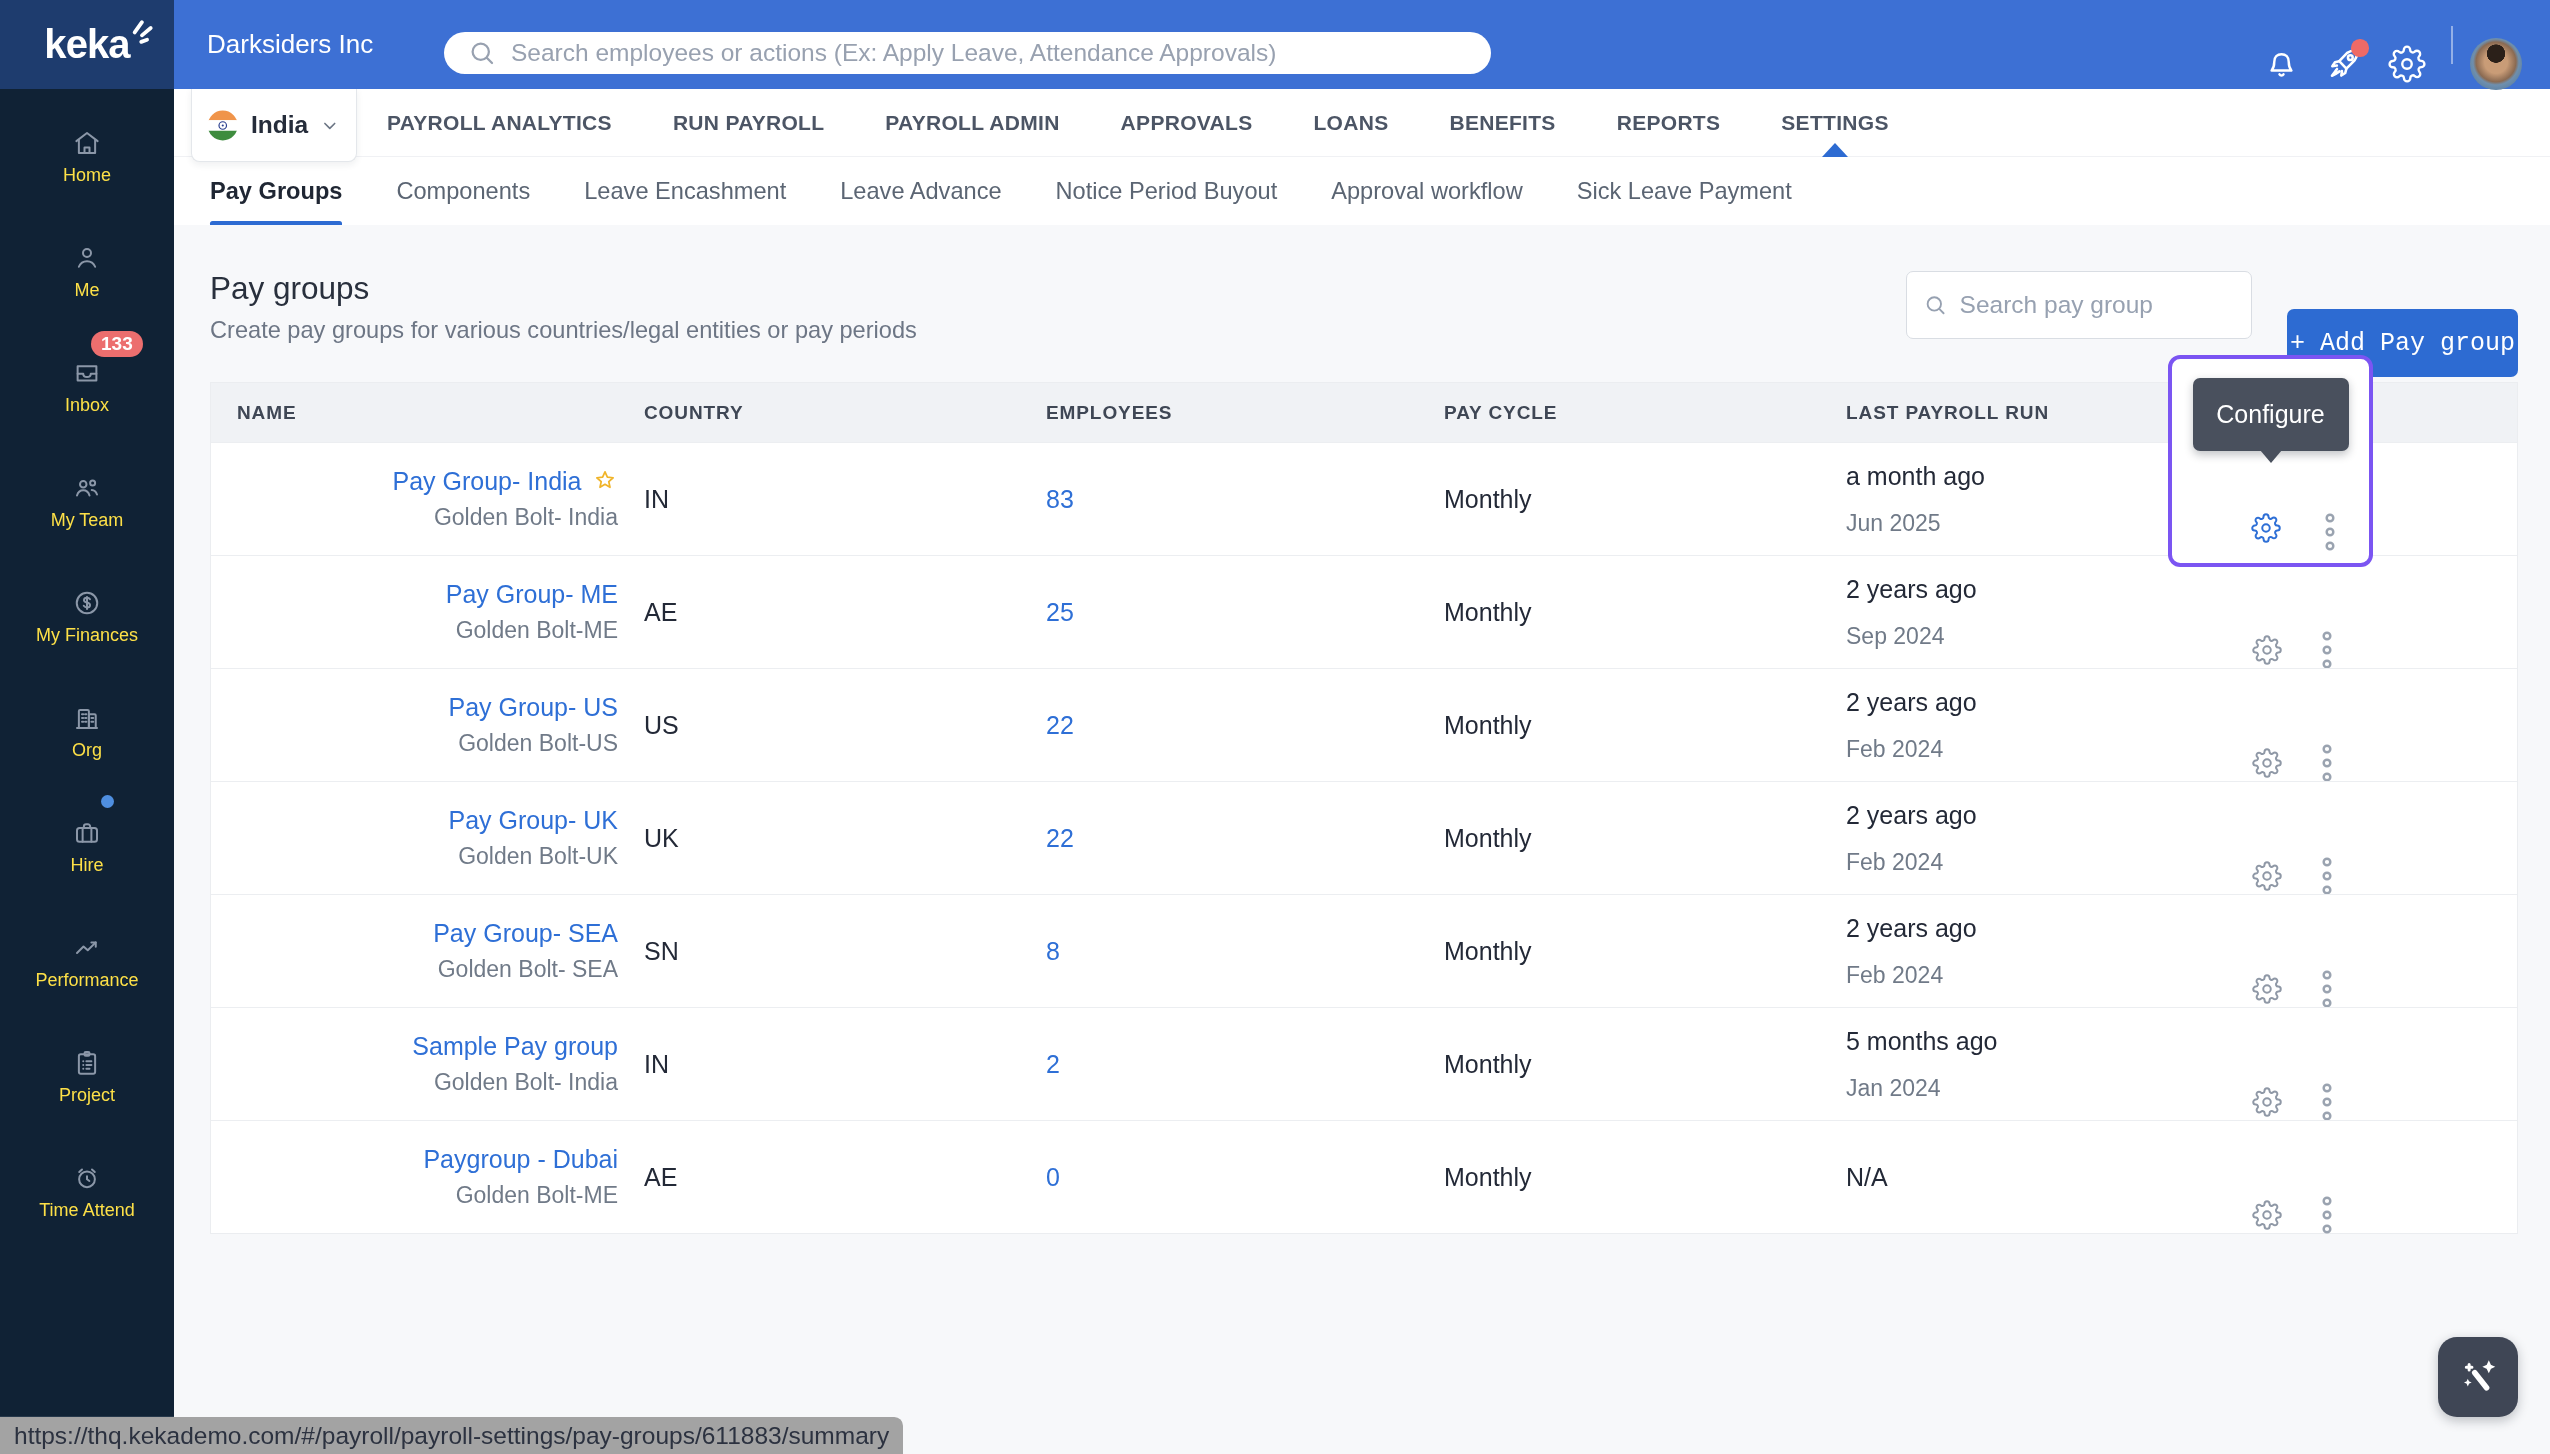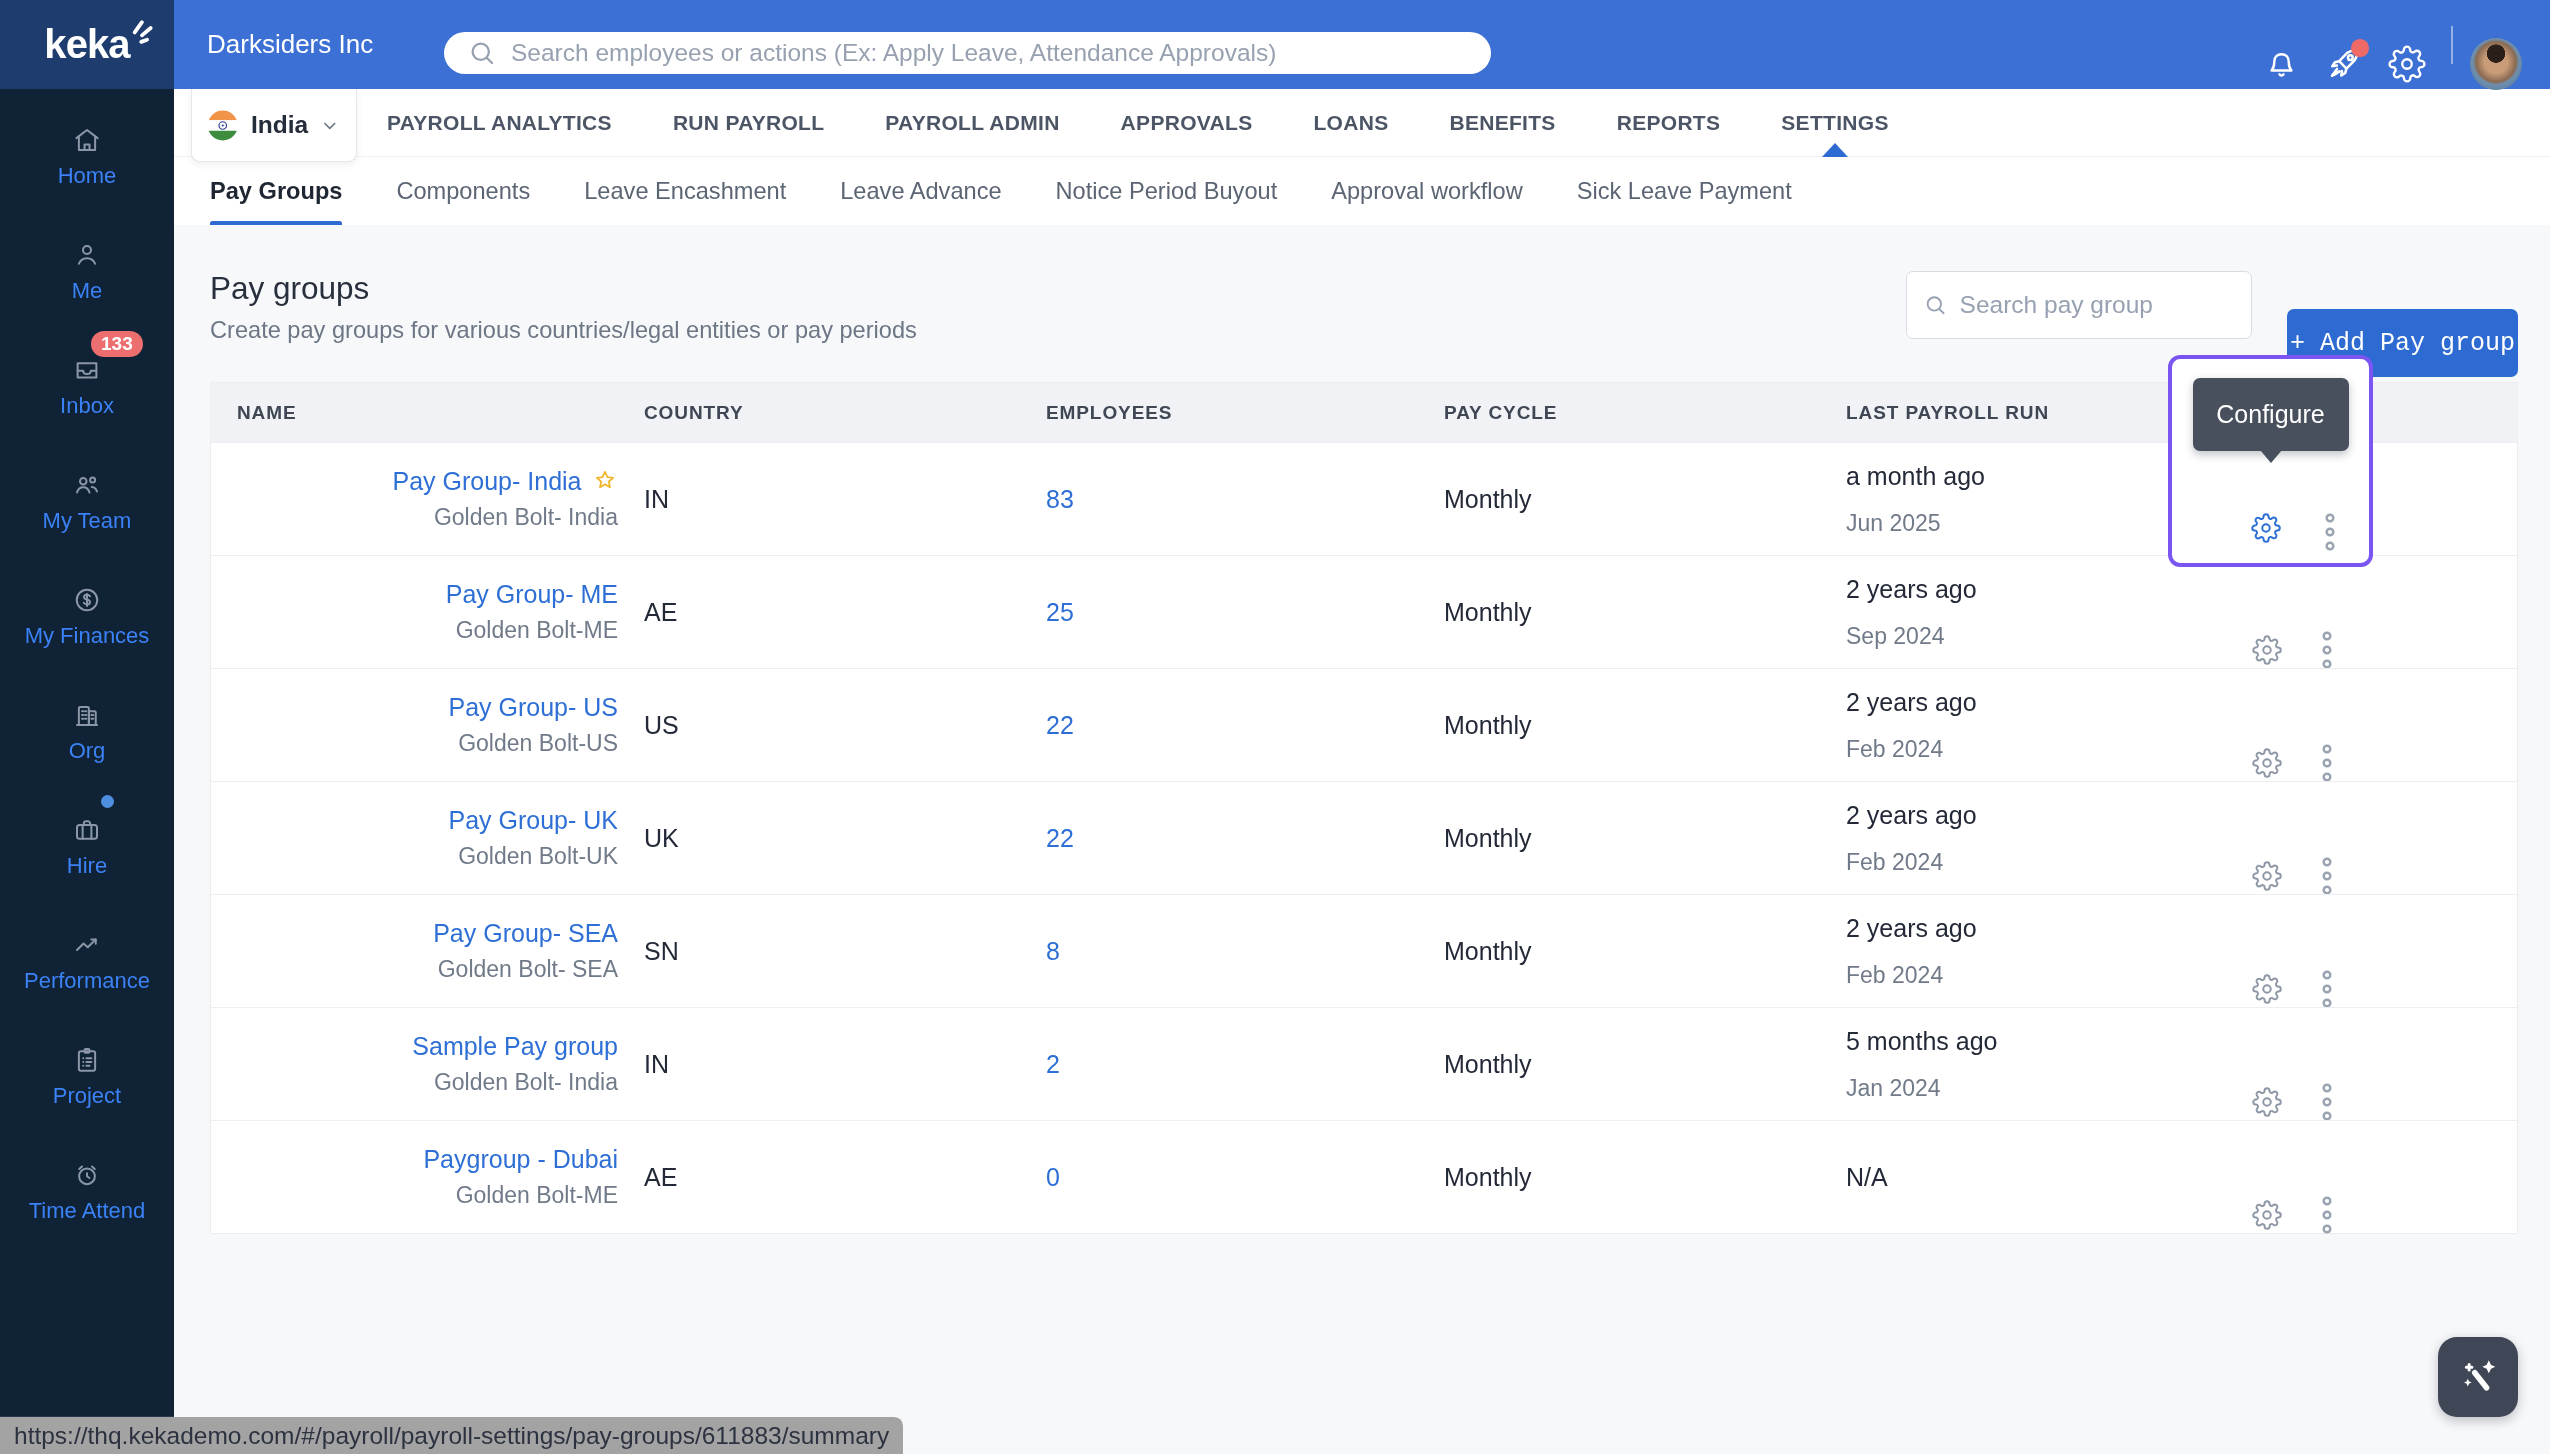--- a/index.html
+++ b/index.html
@@ -21,21 +21,21 @@
   .top-icon-btn { position:relative; width:63px; height:63px; display:flex; align-items:center; justify-content:center; color:#fff; }
   .notif-dot { position:absolute; top:7px; right:7px; width:17.5px; height:17.5px; border-radius:50%; background:#ef6a66; }
   .top-divider { width:1.7px; height:38px; background:rgba(255,255,255,.45); margin:0 17.5px 0 12.2px; }
   .avatar { width:52px; height:52px; border-radius:50%; margin-right:28px; border:0; background:
      radial-gradient(circle at 50% 30%, #2b2019 0 20%, transparent 21%),
      radial-gradient(circle at 50% 46%, #c99c77 0 30%, #8a6a52 52%, #6e8fae 60%, #4a6f94 100%); }
 
   
   .sidebar { position:absolute; left:0; top:89px; bottom:0; width:174px; background:#102235; z-index:15; display:flex; flex-direction:column; padding-top:10.5px; }
   .side-item { position:relative; height:115px; display:flex; flex-direction:column; align-items:center; justify-content:center; gap:7.9px; color:#8b97a8; }
-  .side-item .lbl { font-size:22px; color:#3b82f6;text-align:center; }
+  .side-item .lbl { font-size:18px; color:#fde047;text-align:center; }
   .badge { position:absolute; top:1.7px; left:calc(50% + 3.5px); background:#ec6e6e; color:#fff; font-size:19px; font-weight:600; border-radius:15px; padding:1.7px 10.5px; }
   .blue-dot { position:absolute; top:5.2px; left:calc(50% + 14px); width:13px; height:13px; border-radius:50%; background:#4f8fe0; }
   .side-footer { position:absolute; bottom:0; left:0; width:100%; height:38px; background:#16293e; border-top:0.9px solid rgba(255,255,255,.07); }
 
   
   .module-nav { position:absolute; left:174px; top:89px; right:0; height:68px; background:#fff; border-bottom:0.9px solid #f0f1f4; z-index:10; }
   .country-card { position:absolute; left:16.6px; top:0; width:166px; height:73px; background:#fff; border:0.9px solid #e4e7eb; border-top:none; border-radius:0 0 8.7px 8.7px; box-shadow:0 2.6px 7px rgba(25,39,62,.07); display:flex; align-items:center; padding:0 15.7px; gap:12.2px; z-index:6; }
   .country-card .cname { font-size:24.5px; color:#252c3a; font-weight:600; flex:1; }
   .nav-items { position:absolute; left:213px; top:0; height:68px; display:flex; align-items:center; gap:61px; }
   .nav-item { position:relative; height:68px; display:flex; align-items:center; font-size:21px; font-weight:600; color:#4c5565; letter-spacing:0.3px; }

